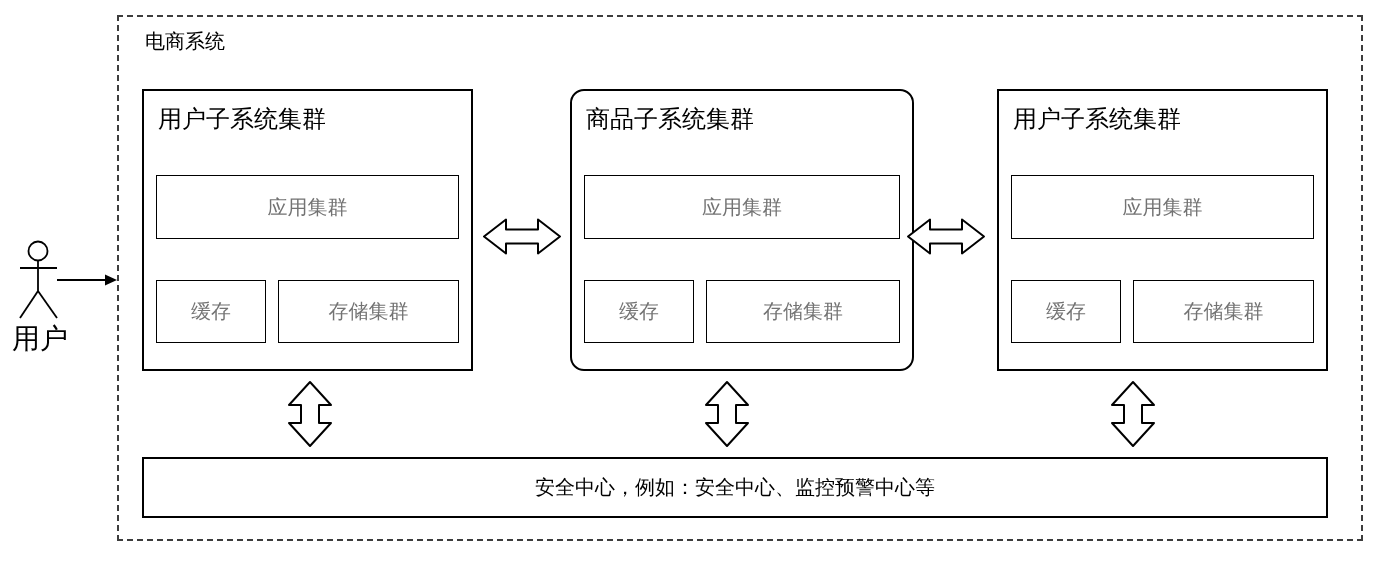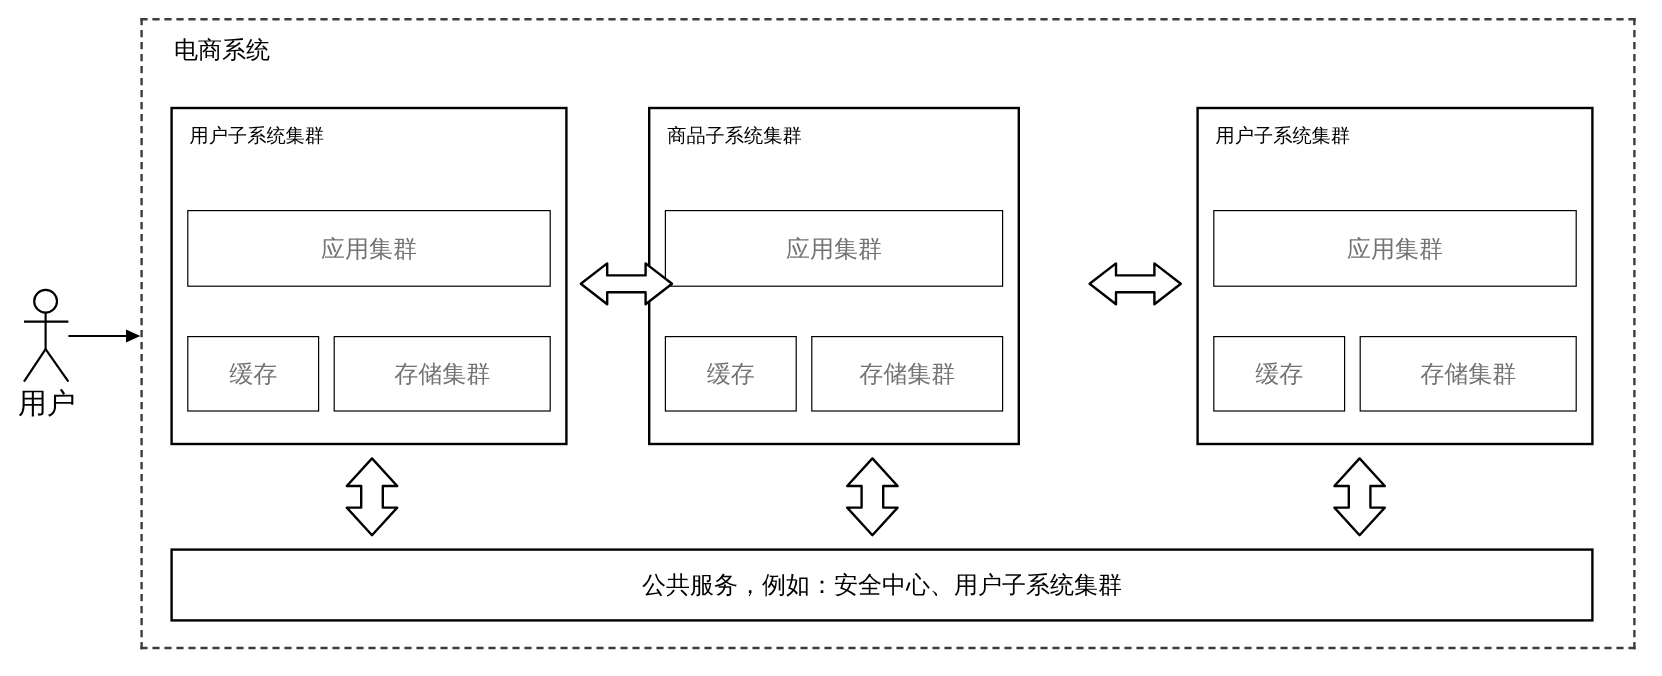--- a/index.html
+++ b/index.html
@@ -21,26 +21,26 @@
     position: absolute; left: 145px; top: 28px;
     font-size: 20px; color: #000; white-space: nowrap;
   }
 
   .cluster {
     position: absolute; top: 89px; height: 282px;
     border: 2px solid #000; box-sizing: border-box;
     background: #fff;
   }
   .cluster-1 { left: 142px; width: 331px; }
-  .cluster-2 { left: 540px; width: 310px; }
+  .cluster-2 { left: 570px; width: 344px; border-radius: 14px; }
   .cluster-3 { left: 997px; width: 331px; }
 
   .cluster-title {
     position: absolute; left: 14px; top: 12px;
-    font-size: 16px; color: #000; white-space: nowrap;
+    font-size: 24px; color: #000; white-space: nowrap;
   }
 
   .inner-box {
     position: absolute;
     border: 1.5px solid #000; box-sizing: border-box;
     display: flex; align-items: center; justify-content: center;
     font-size: 20px; color: #737373; background: #fff;
     text-align: center;
   }
   .app-box     { left: 12px; right: 12px; top: 84px;  height: 64px; }
@@ -53,21 +53,21 @@
     position: absolute; left: 142px; top: 457px;
     width: 1186px; height: 61px;
     border: 2px solid #000; box-sizing: border-box;
     display: flex; align-items: center; justify-content: center;
     font-size: 20px; color: #000; background: #fff;
   }
 
   .actor-figure { position: absolute; left: 12px; top: 238px; }
   .actor-label {
     position: absolute; left: 12px; top: 320px; width: 54px;
-    text-align: center; font-size: 24px; color: #000; white-space: nowrap;
+    text-align: center; font-size: 28px; color: #000; white-space: nowrap;
   }
 </style>
 </head>
 <body>
 
 <div id="canvas">
 
   <div class="system-boundary"></div>
   <div class="system-title">电商系统</div>
 
@@ -134,16 +134,16 @@
     <path d="M22,1 L43,24 L31,24 L31,42 L43,42 L22,65 L1,42 L13,42 L13,24 L1,24 Z" fill="#fff" stroke="#000" stroke-width="2" stroke-linejoin="round"></path>
   </svg>
   <svg class="arrow-svg" style="left:705px; top:381px;" width="44" height="66" viewBox="0 0 44 66">
     <path d="M22,1 L43,24 L31,24 L31,42 L43,42 L22,65 L1,42 L13,42 L13,24 L1,24 Z" fill="#fff" stroke="#000" stroke-width="2" stroke-linejoin="round"></path>
   </svg>
   <svg class="arrow-svg" style="left:1111px; top:381px;" width="44" height="66" viewBox="0 0 44 66">
     <path d="M22,1 L43,24 L31,24 L31,42 L43,42 L22,65 L1,42 L13,42 L13,24 L1,24 Z" fill="#fff" stroke="#000" stroke-width="2" stroke-linejoin="round"></path>
   </svg>
 
   <div class="services-bar">
-    <span>公共服务，例如：安全中心、用户子系统集群</span>
+    <span>安全中心，例如：安全中心、监控预警中心等</span>
   </div>
 
 </div>
 
 </body></html>

